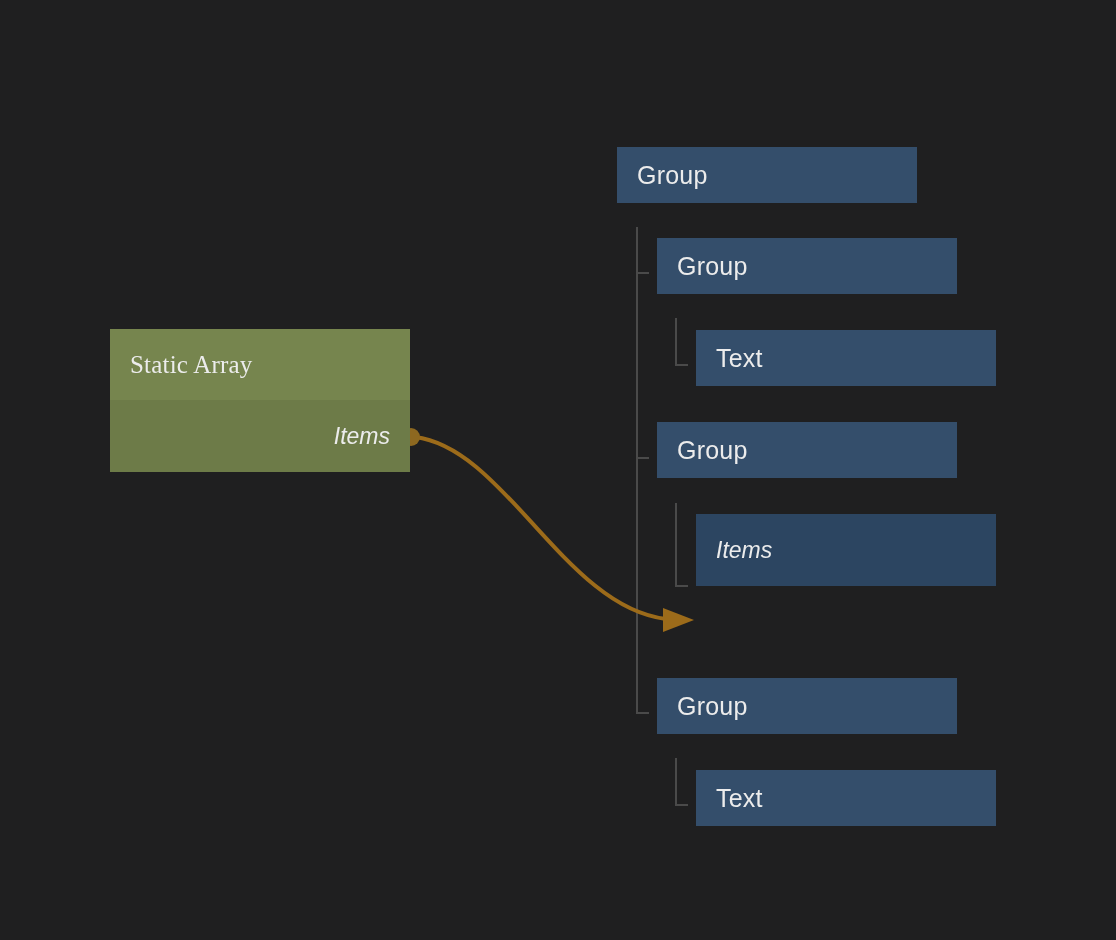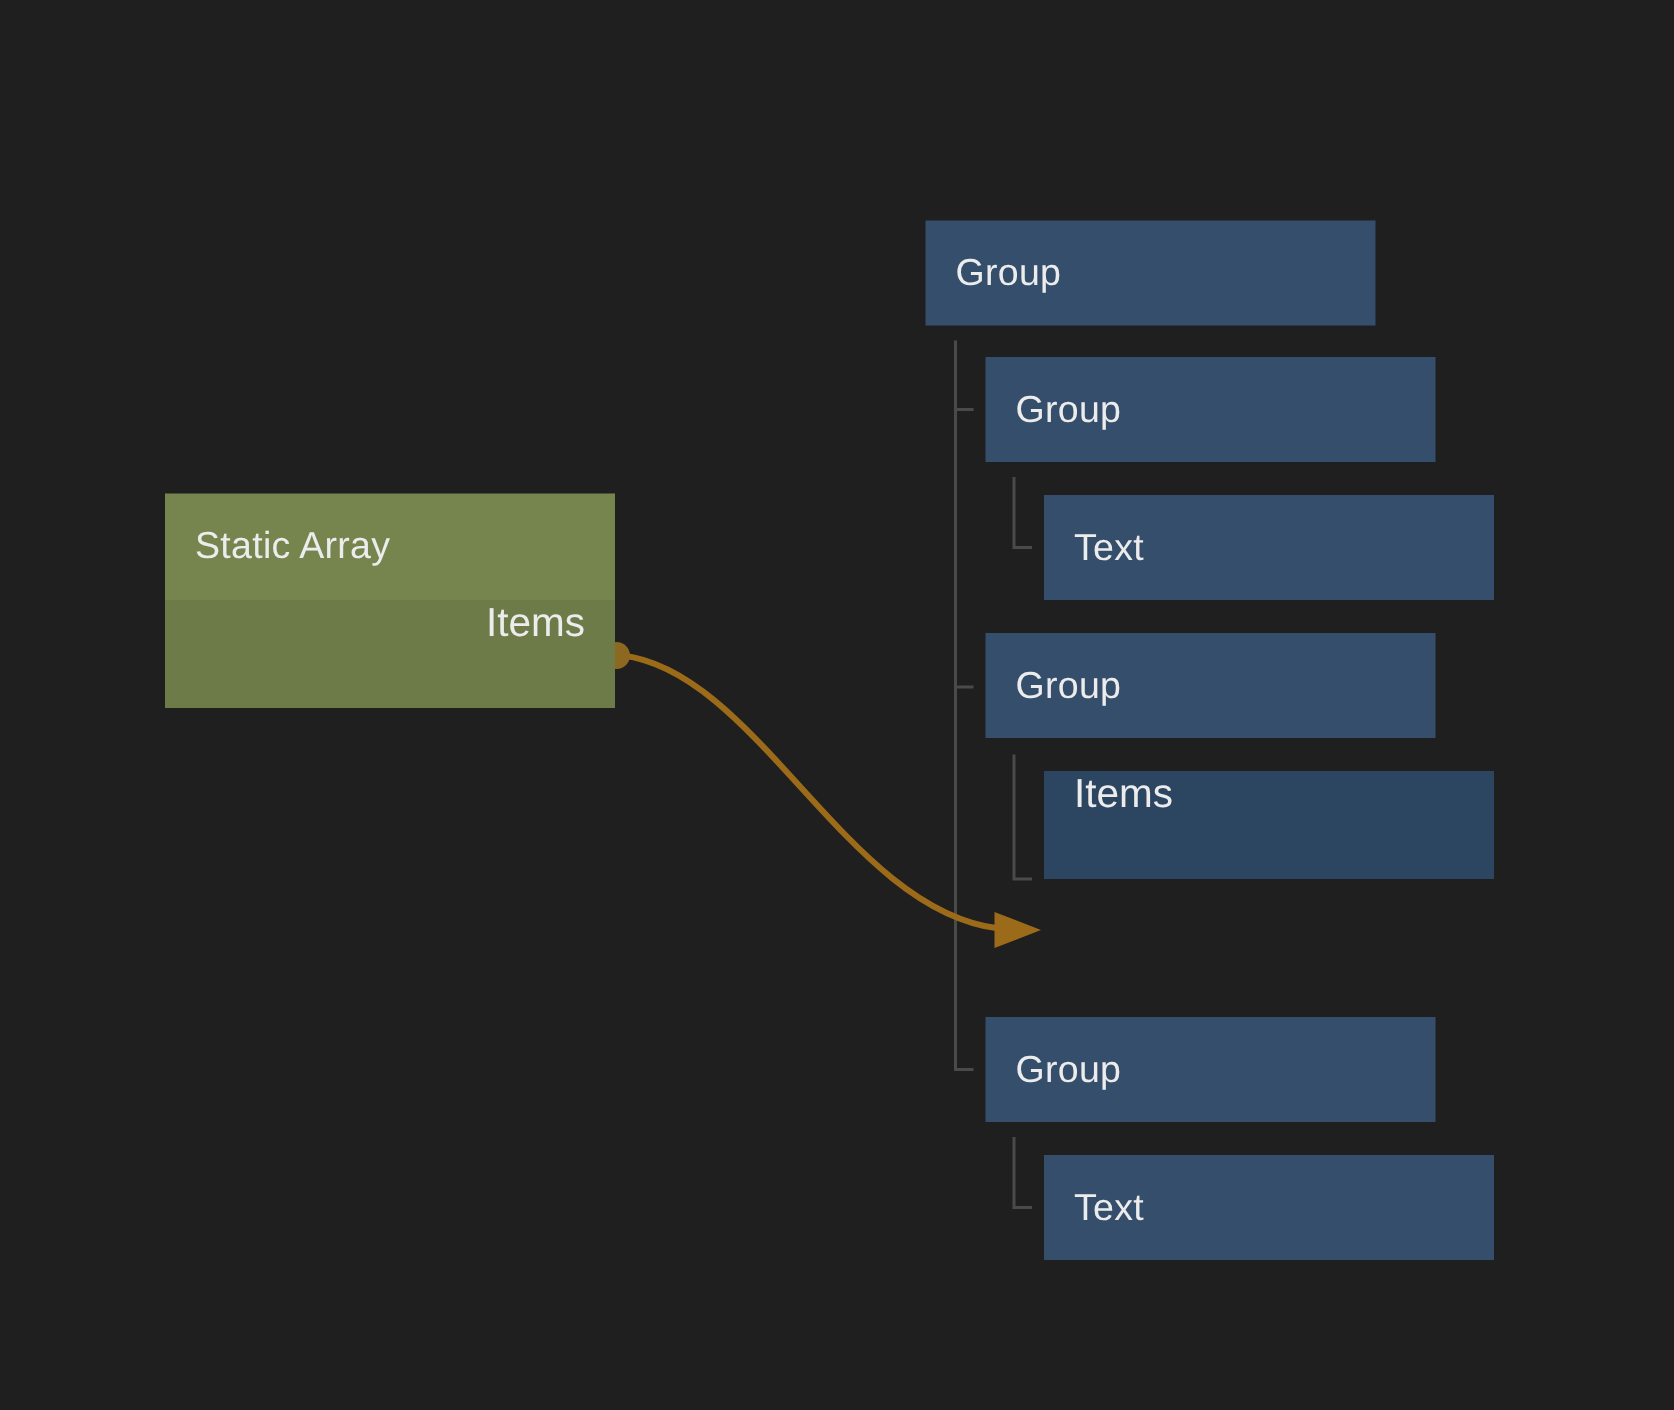--- a/index.html
+++ b/index.html
@@ -21,35 +21,36 @@
     width: 1116px;
     height: 940px;
     pointer-events: none;
   }
   .node {
     position: absolute;
     width: 300px;
     color: #ececec;
   }
   .node-header {
-    height: 70px;
+    height: 56px;
     display: flex;
     align-items: center;
     padding: 0 20px;
     box-sizing: border-box;
     font-size: 25px;
     letter-spacing: 0.2px;
   }
   .node-port {
     height: 72px;
     display: flex;
-    align-items: flex-start;
+    align-items: center;
     padding: 0 20px;
     box-sizing: border-box;
-    font-size: 27px;
+    font-size: 23px;
+    font-style: italic;
   }
   .port-out {
     justify-content: flex-end;
   }
   .port-in {
     justify-content: flex-start;
   }
   
   #static-array   { left: 110px; top: 329px; }
   #static-array .node-header { height: 71px; }
@@ -70,21 +71,21 @@
 
     <path d="M637 227 V713 H649 M637 273 H649 M637 458 H649
              M676 318 V365 H688 M676 503 V586 H688 M676 758 V805 H688" fill="none" stroke-width="2" stroke="#4a4a4a"></path>
 
     <path d="M 415 437 C 505 448, 565 607, 666 619" fill="none" stroke-width="4" stroke-linecap="round" stroke="#9c6b1a"></path>
     <polygon points="663,608 694,620 663,632" fill="#9c6b1a"></polygon>
     <circle cx="411" cy="437" r="9" fill="#8d6820"></circle>
   </svg>
 
   <div class="node" id="static-array">
-    <div class="node-header" style="background: rgb(118, 133, 78);">
+    <div class="node-header" style="background: rgb(118, 133, 78); font-family: Liberation Serif, serif;">
       <span>Static Array</span>
     </div>
     <div class="node-port port-out" style="background: rgb(109, 123, 72);">
       <span>Items</span>
     </div>
   </div>
 
   <div class="node" id="tree-node-0">
     <div class="node-header" style="background: rgb(52, 78, 107);">
       <span>Group</span>

